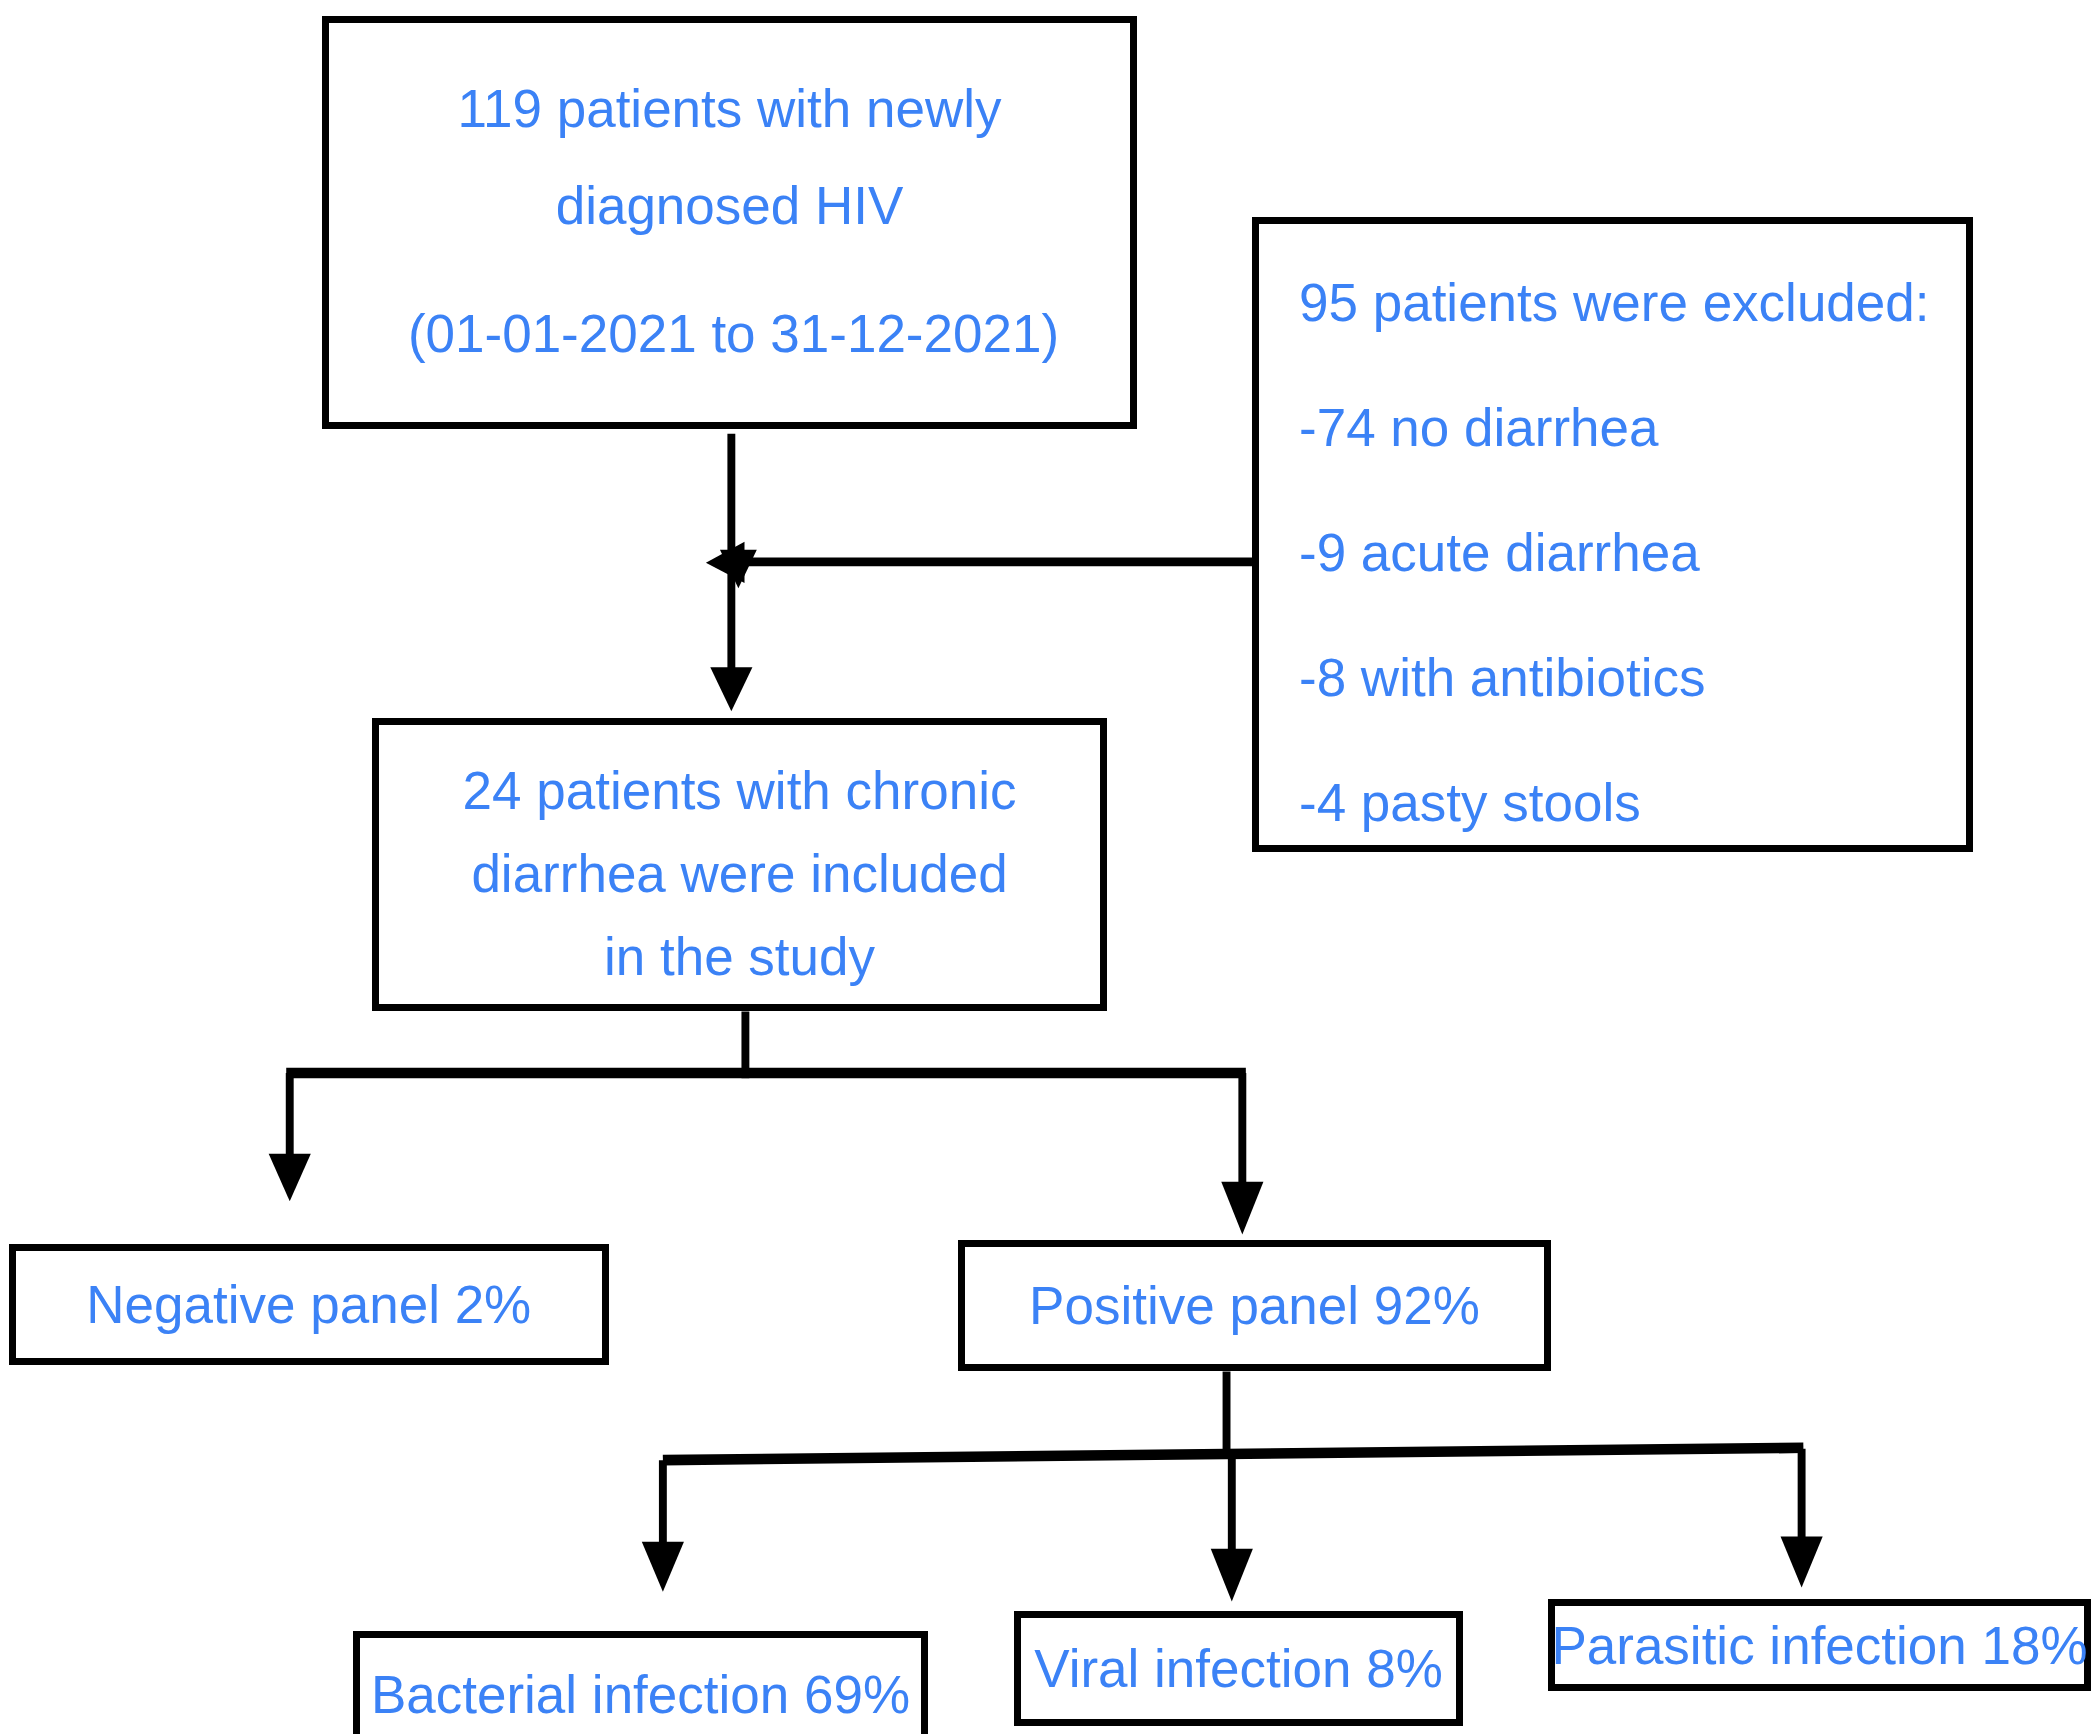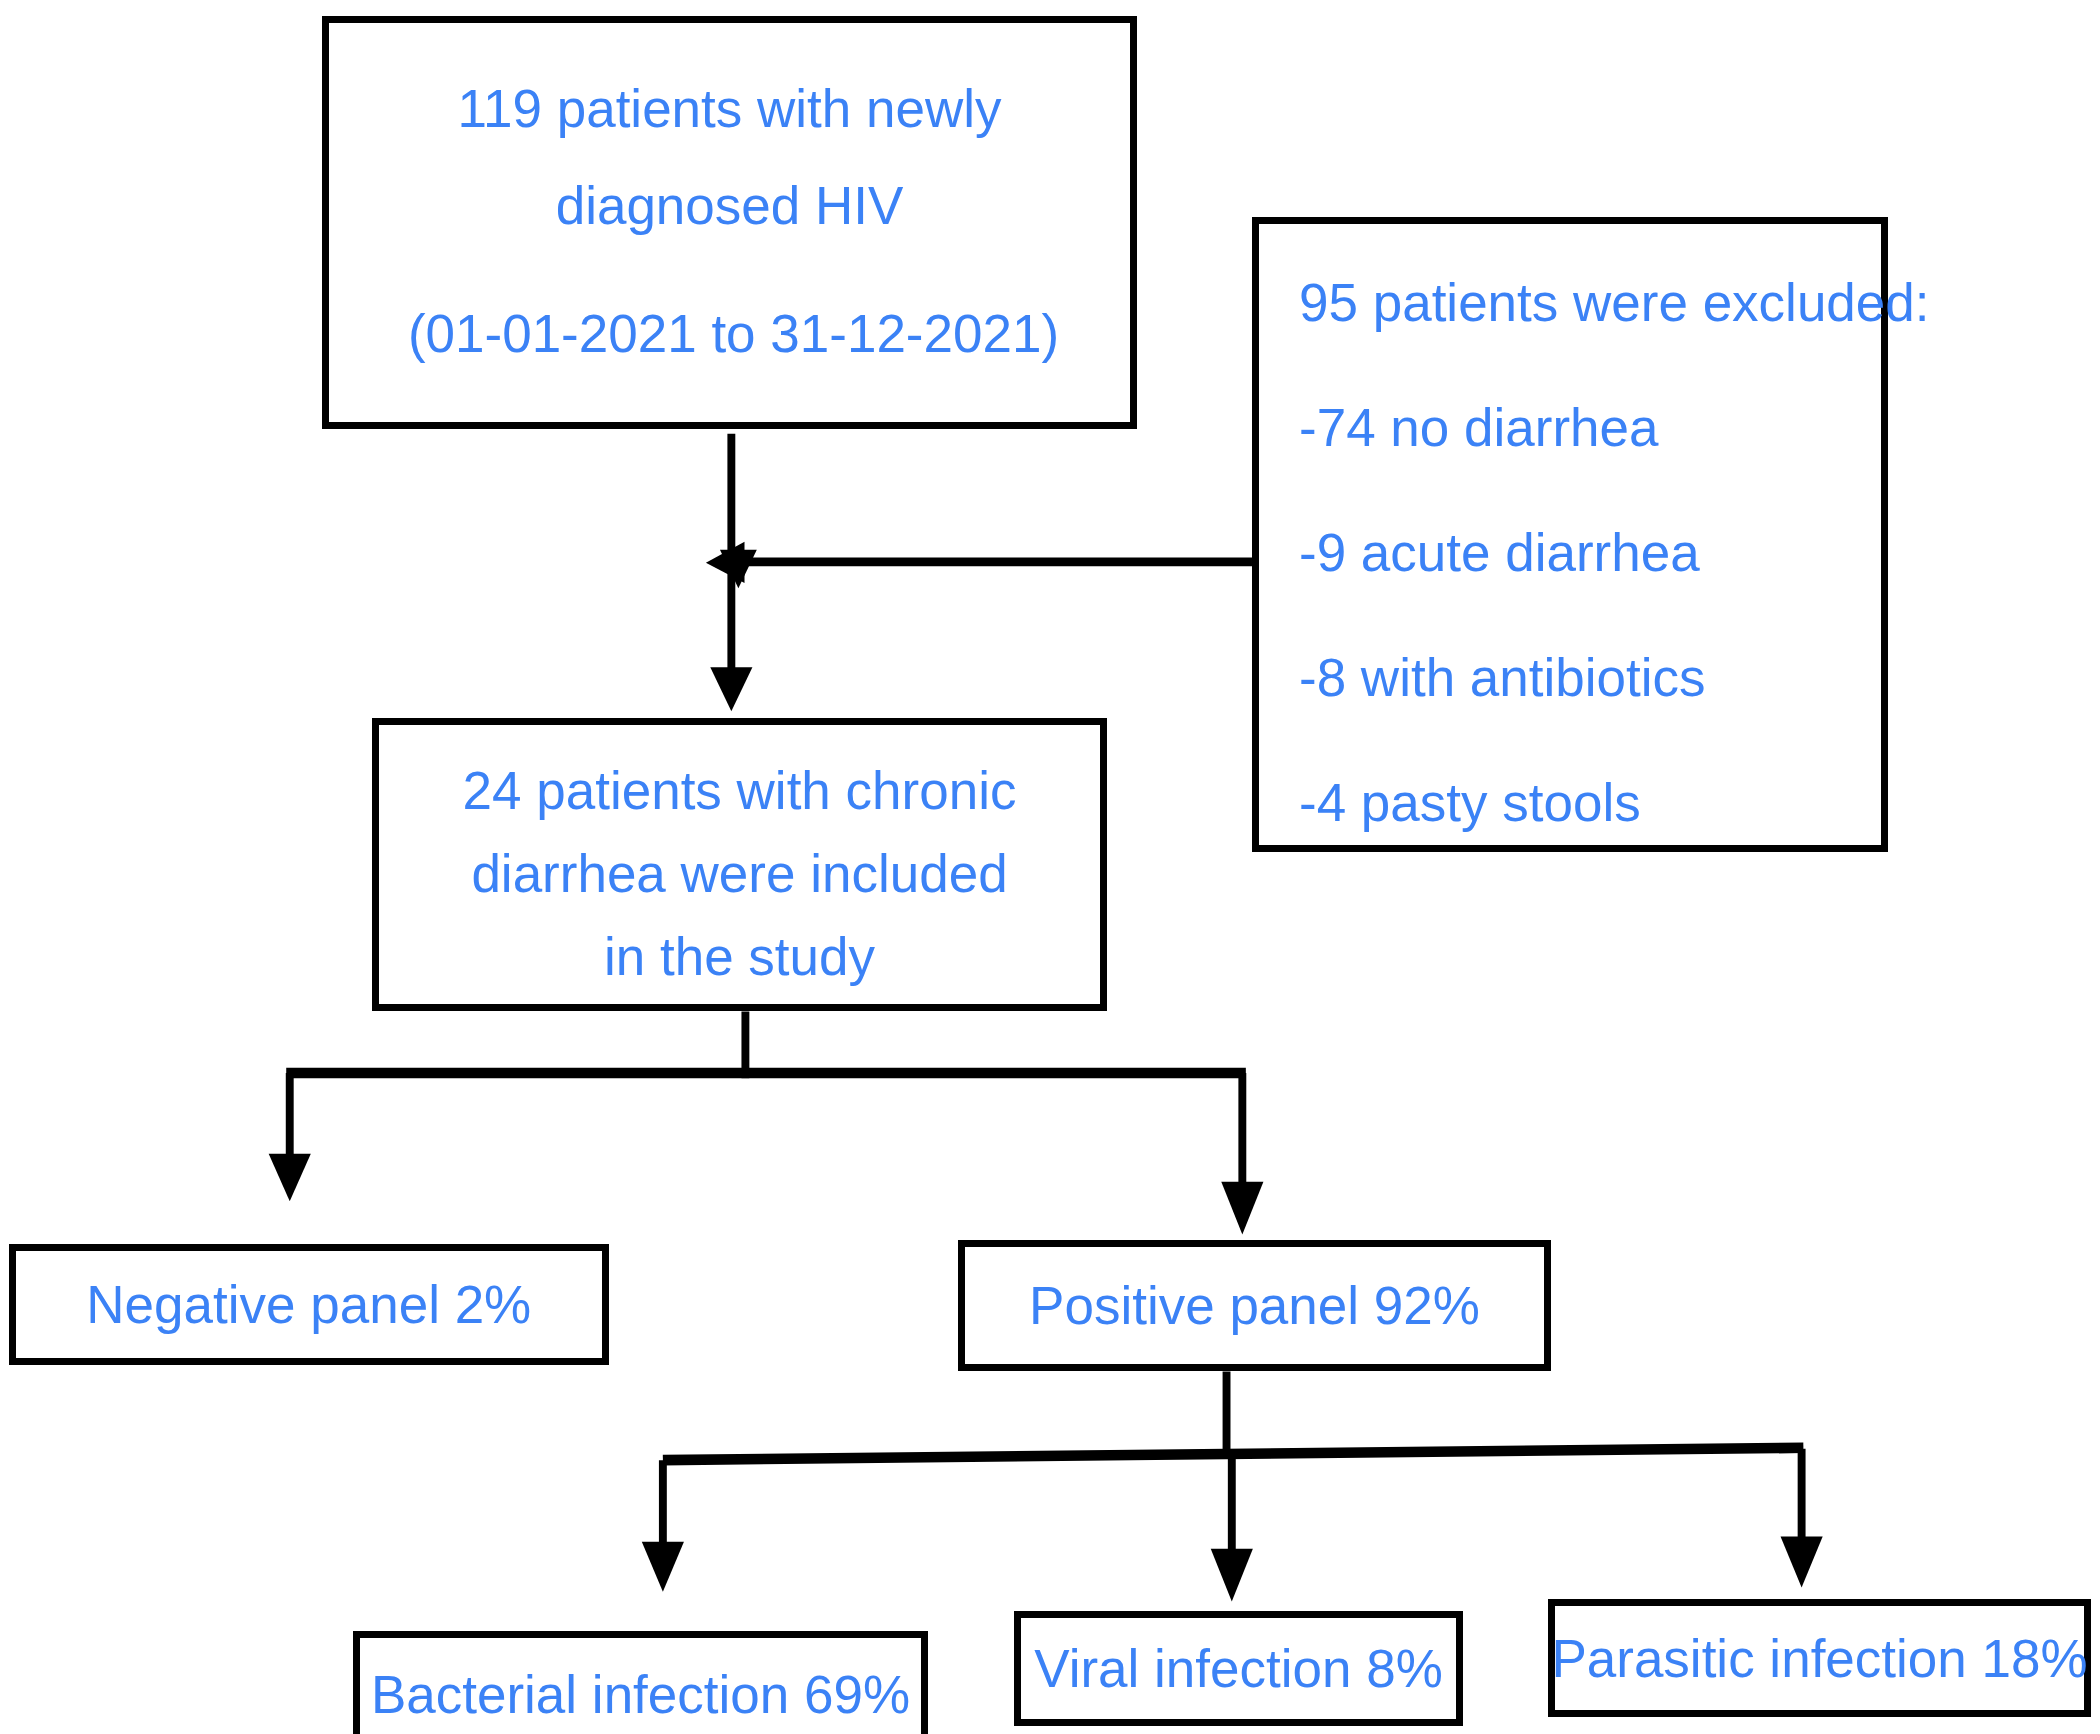--- a/index.html
+++ b/index.html
@@ -34,38 +34,38 @@
   .fbox .line{
     display:flex;
     align-items:center;
   }
   
   .box-enrolled{ left:322px; top:16px; width:815px; height:413px; }
   .box-enrolled .line{ height:97px; justify-content:center; }
   .box-enrolled .line:nth-child(1){ margin-top:37px; }
   .box-enrolled .line:nth-child(3){ margin-top:31px;padding-left:8px; }
   
-  .box-excluded{ left:1252px; top:217px; width:636px; height:635px; padding-left:40px; }
+  .box-excluded{ left:1252px; top:217px; width:721px; height:635px; padding-left:40px; }
   .box-excluded .line{ height:125px; justify-content:flex-start; }
   .box-excluded .line:nth-child(1){ margin-top:16px; }
   
   .box-included{ left:372px; top:718px; width:735px; height:293px; }
   .box-included .line{ height:83px; justify-content:center; }
   .box-included .line:nth-child(1){ margin-top:24px;text-align:right; }
   
   .single{
     display:flex;
     align-items:center;
     justify-content:center;
   }
   .box-negative { left:8.8px;   top:1244px; width:600px; height:121px; }
   .box-positive { left:958px; top:1240px; width:593px; height:131px; }
   .box-bacterial{ left:353px;  top:1631px; width:575px; height:127px; }
   .box-viral    { left:1014px; top:1611px; width:449px; height:115px; }
-  .box-parasitic{ left:1548px; top:1599px; width:543px; height:118px; }
+  .box-parasitic{ left:1548px; top:1599px; width:543px; height:92px; }
 </style>
 </head>
 <body>
 
 <div id="canvas">
 
   <svg id="connectors" viewBox="0 0 2393 1976" xmlns="http://www.w3.org/2000/svg">
 
     <line x1="833" y1="494" x2="833" y2="766" stroke="#000" stroke-width="9"></line>
     <polygon points="820,626 862,626 841,670" fill="#000"></polygon>

